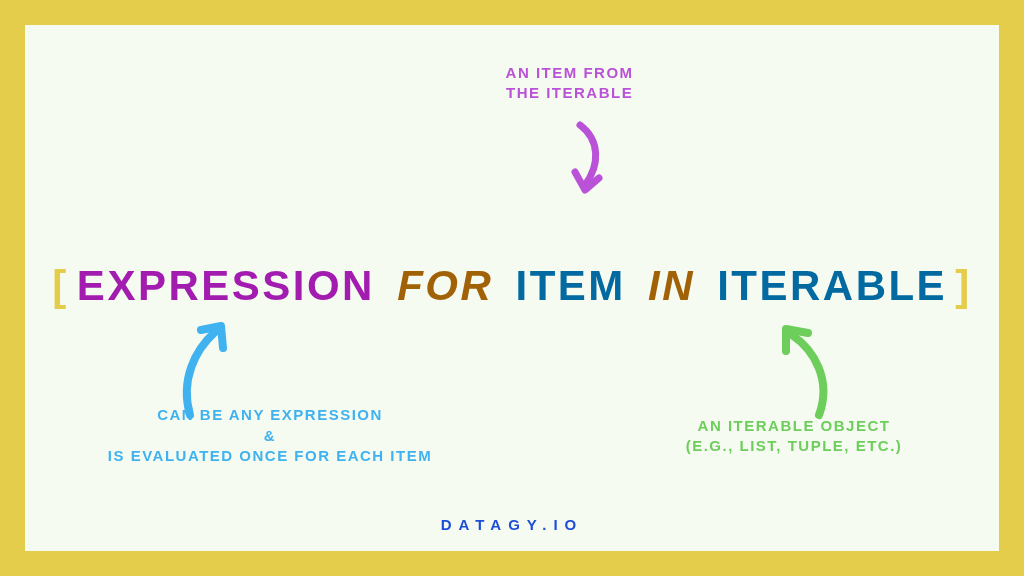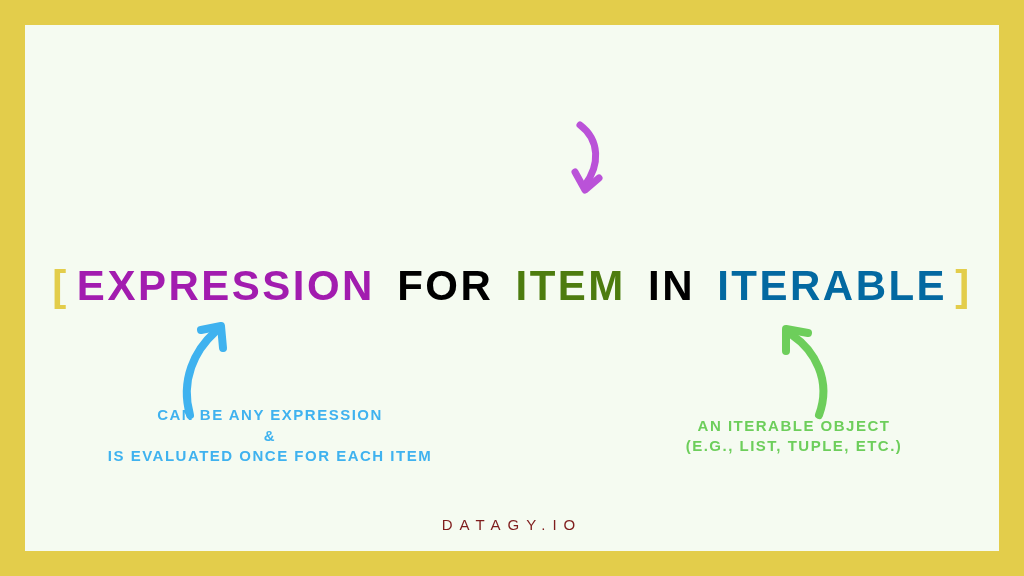--- a/index.html
+++ b/index.html
@@ -48,49 +48,51 @@
     top: 50%;
     left: 50%;
     transform: translate(-50%, -55%);
     white-space: nowrap;
     font-weight: 900;
     font-size: 42px;
     letter-spacing: 2.5px;
   }
   .br-l, .br-r { color: #e3cd4b; }
   .expr  { color: #a21caf; }
-  .kw-for, .kw-in { color: #000000; }
-  .item  { color: #4d7c0f; }
+  .kw-for, .kw-in { color: #a16207; font-style: italic; }
+  .item  { color: #0369a1; }
   .iter  { color: #0369a1; }
   .syntax span { margin: 0 4px; }
 
   .arrow { position: absolute; }
   .arrow svg { overflow: visible; display: block; }
 
   .arrow-top  { top: 95px; left: 530px; width: 60px; height: 80px; }
   .arrow-left { top: 295px; left: 150px; width: 70px; height: 100px; }
   .arrow-right{ top: 300px; right: 165px; width: 70px; height: 95px; }
 
   .footer {
     position: absolute;
     bottom: 18px;
     left: 50%;
     transform: translateX(-50%);
-    color: #7f1d1d;
-    font-weight: 400;
+    color: #1d4ed8;
+    font-weight: 700;
     font-size: 15px;
     letter-spacing: 7px;
   }
 </style>
 </head>
 <body>
 
 <div class="canvas">
 
   <div class="annot annot-top">
+    <div>AN ITEM FROM</div>
+    <div>THE ITERABLE</div>
   </div>
 
   <div class="arrow arrow-top">
     <svg viewBox="0 0 60 80" width="60" height="80">
       <path d="M 25 5 C 45 20 45 45 30 65" stroke="#ba52d8" stroke-width="7" fill="none" stroke-linecap="round"></path>
       <path d="M 20 52 L 30 70 L 44 58" stroke="#ba52d8" stroke-width="7" fill="none" stroke-linecap="round" stroke-linejoin="round"></path>
     </svg>
   </div>
 
   <div class="syntax">

